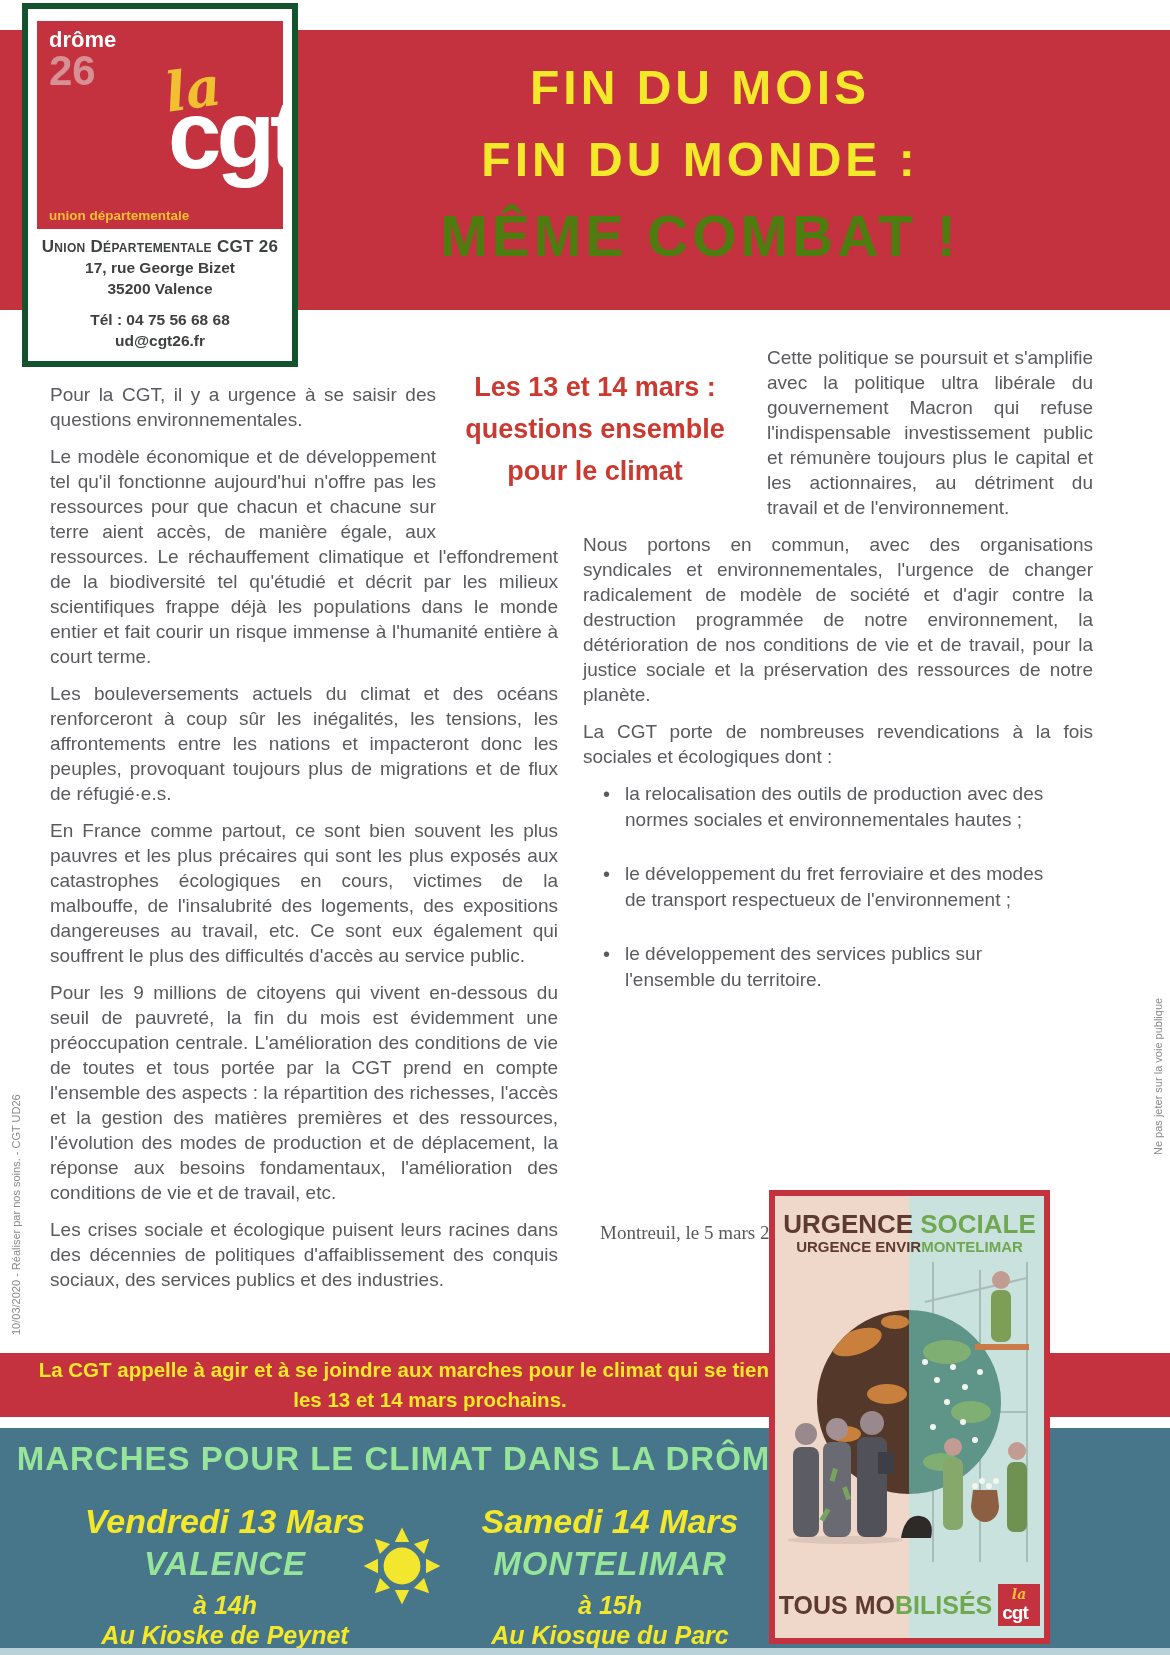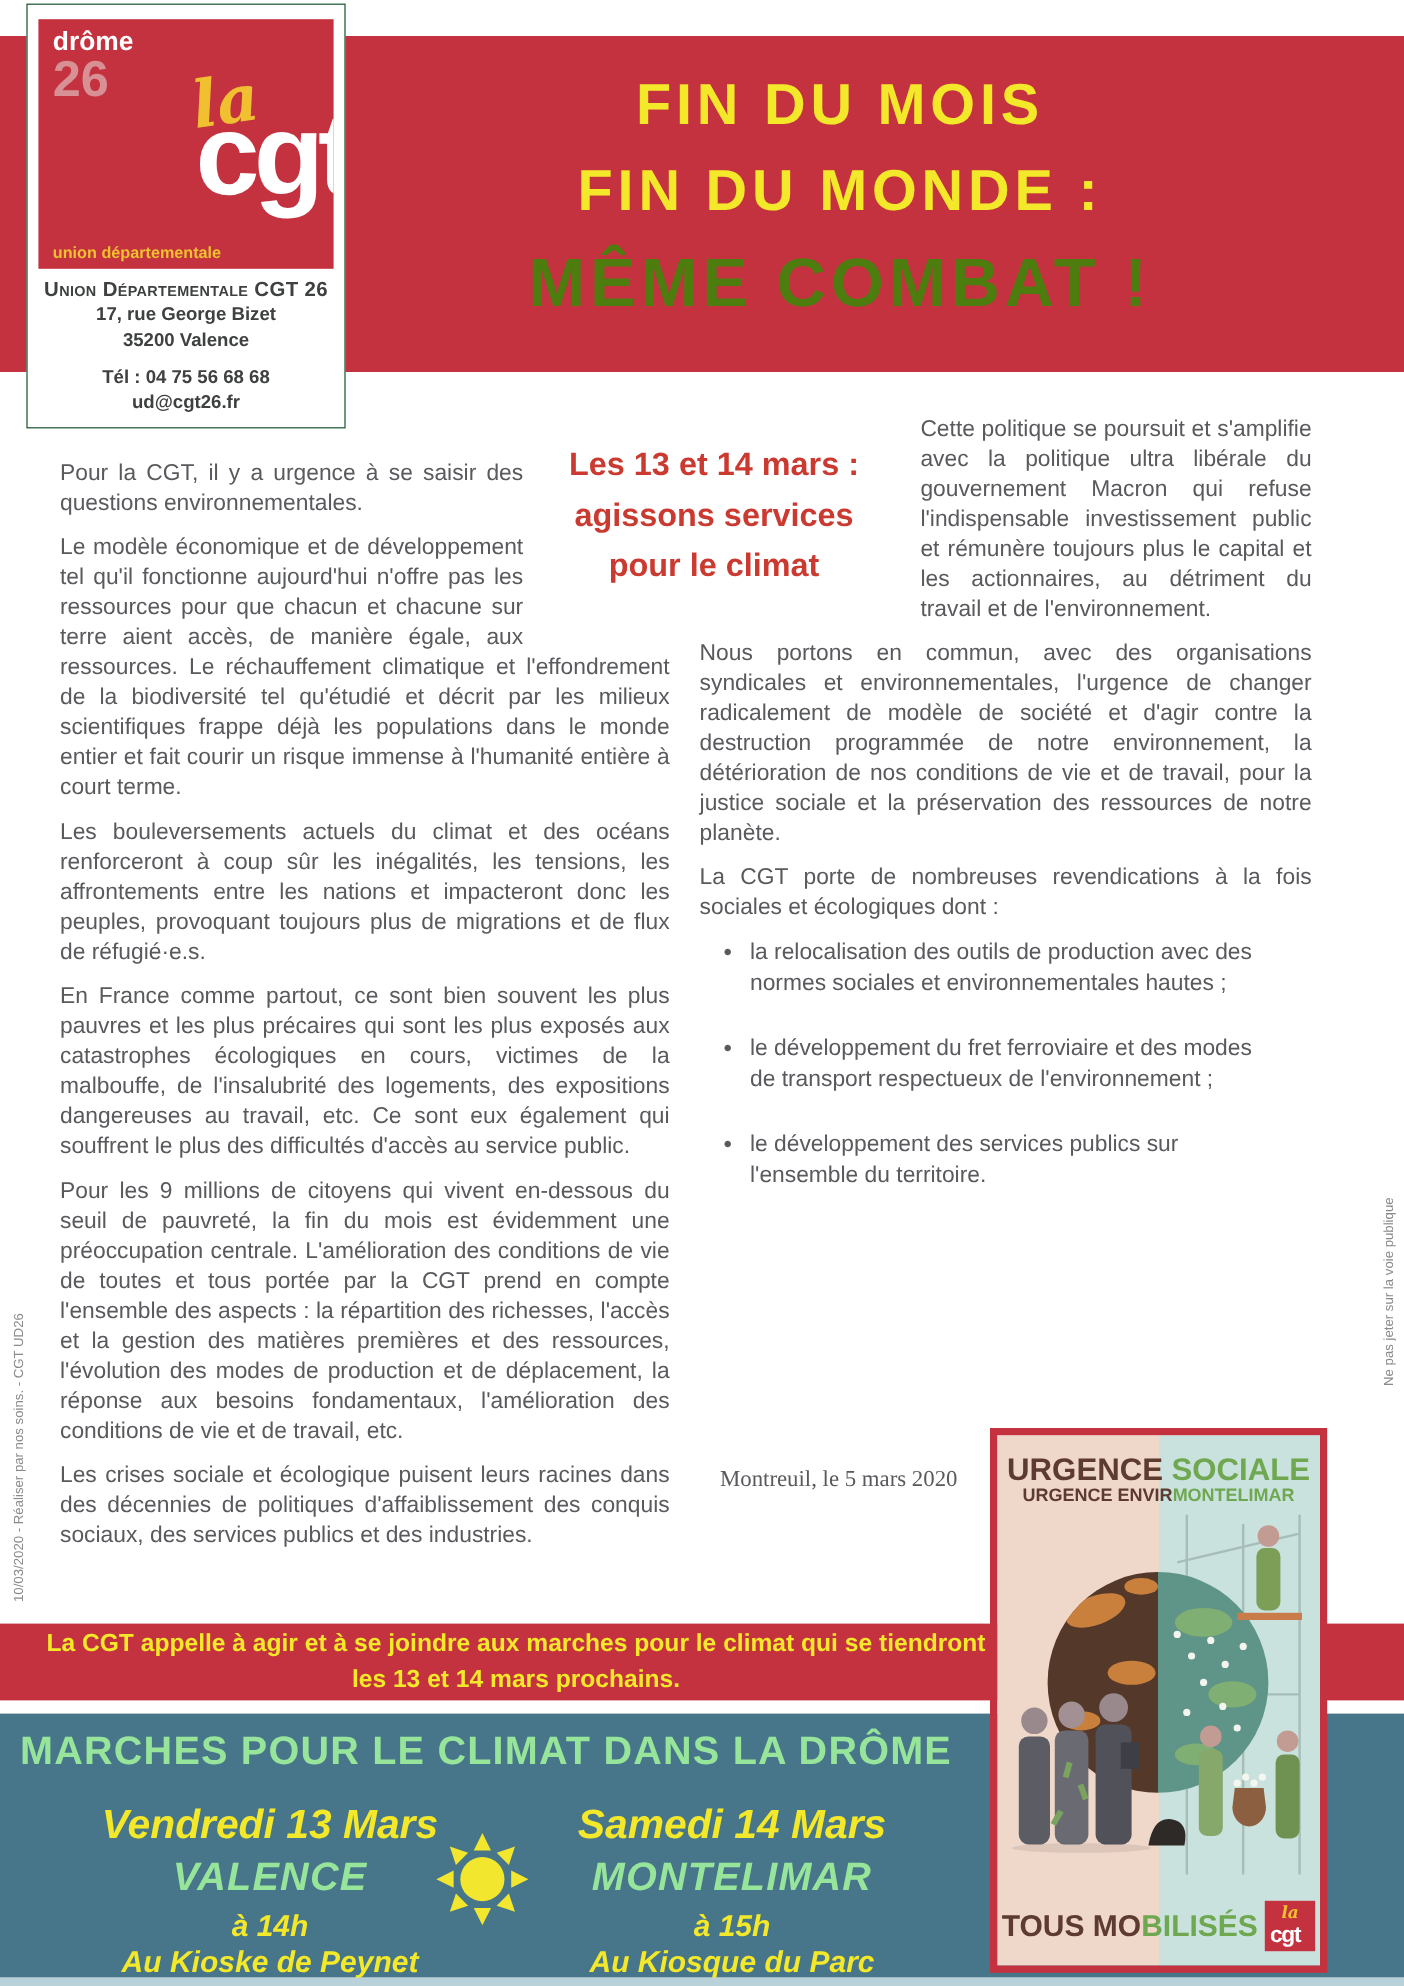--- a/index.html
+++ b/index.html
@@ -7,21 +7,21 @@
         font-family:"Liberation Sans",sans-serif;overflow:hidden;}
 
   
   .top-banner{position:absolute;left:0;top:30px;width:1170px;height:280px;background:#C5323F;z-index:0;}
   .title-block{position:absolute;left:230px;top:52px;width:940px;text-align:center;z-index:1;}
   .title-line{font-weight:bold;color:#F3E829;font-size:48px;letter-spacing:4px;line-height:72px;}
   .title-line.green{color:#4d7c0f;font-size:57px;line-height:80px;letter-spacing:4px;}
 
   
   .logo-card{position:absolute;left:22px;top:3px;width:264px;height:352px;background:#fff;
-             border:1px solid #14532d;z-index:2;}
+             border:6px solid #14532d;z-index:2;}
   .logo-square{position:absolute;left:9px;top:12px;width:246px;height:208px;background:#C5323F;overflow:hidden;}
   .logo-region{position:absolute;left:12px;top:6px;color:#fff;font-weight:bold;font-size:22px;}
   .logo-number{position:absolute;left:12px;top:26px;color:#D79093;font-weight:bold;font-size:42px;}
   .logo-la{position:absolute;right:62px;top:36px;color:#F0C030;font-size:54px;font-weight:bold;
            font-style:italic;font-family:"DejaVu Serif",serif;transform:rotate(-8deg);}
   .logo-cgt{position:absolute;right:-14px;top:66px;color:#ffffff;font-size:96px;font-weight:800;
             letter-spacing:-5px;line-height:1;}
   .logo-union{position:absolute;left:12px;bottom:6px;color:#F0C030;font-weight:bold;font-size:13.5px;}
   .logo-address{position:absolute;left:0;top:228px;width:100%;text-align:center;color:#3F4041;}
   .org-name{font-weight:bold;font-size:17px;font-variant:small-caps;letter-spacing:0.3px;}
@@ -66,21 +66,21 @@
   .event-col{position:absolute;top:74px;text-align:center;font-style:italic;}
   .event-col.left{left:15px;width:420px;}
   .event-col.right{left:430px;width:360px;}
   .event-day{color:#F3E829;font-weight:bold;font-size:34px;line-height:38px;}
   .event-city{color:#97E59A;font-weight:bold;font-size:33px;line-height:36px;margin-top:6px;letter-spacing:1px;}
   .event-time{color:#F3E829;font-weight:bold;font-size:25px;line-height:26px;margin-top:10px;}
   .event-venue{color:#F3E829;font-weight:bold;font-size:25px;line-height:26px;margin-top:4px;}
   .sun{position:absolute;left:362px;top:98px;width:80px;height:80px;}
 
   
-  .poster{position:absolute;left:825px;top:1190px;width:281px;height:454px;box-sizing:border-box;
+  .poster{position:absolute;left:769px;top:1190px;width:281px;height:454px;box-sizing:border-box;
           border:6px solid #C5323F;z-index:3;
           background:linear-gradient(90deg,#EFD7C9 50%,#C9E2DE 50%);}
   .poster-title{margin-top:14px;text-align:center;font-weight:bold;font-size:26px;line-height:28px;white-space:nowrap;}
   .poster-subtitle{text-align:center;font-weight:bold;font-size:15px;line-height:18px;white-space:nowrap;}
   .maroon{color:#5E3B30;} .pgreen{color:#6FA850;}
   .poster-title .maroon{margin-right:7px;}
   .poster-art{position:absolute;left:0;top:66px;width:269px;height:310px;}
   .poster-footer{position:absolute;left:0;bottom:12px;width:100%;display:flex;align-items:center;
                  justify-content:center;gap:6px;}
   .poster-footer .txt{font-weight:bold;font-size:25px;white-space:pre;}
@@ -114,21 +114,21 @@
       <div class="org-name">Union Départementale CGT 26</div>
       <div class="addr-line">17, rue George Bizet</div>
       <div class="addr-line">35200 Valence</div>
       <div class="addr-line addr-gap">Tél : 04 75 56 68 68</div>
       <div class="addr-line">ud@cgt26.fr</div>
     </div>
   </div>
 
   <div class="callout">
     <div>Les 13 et 14 mars :</div>
-    <div>agissons services</div>
+    <div>questions ensemble</div>
     <div>pour le climat</div>
   </div>
 
   <div class="col col-left">
     <div class="wrap-spacer-r"></div>
     <p>Pour la CGT, il y a urgence à se saisir des questions environnementales.</p>
     <p>Le modèle économique et de développement tel qu'il fonctionne aujourd'hui n'offre pas les ressources pour que chacun et chacune sur terre aient accès, de manière égale, aux ressources. Le réchauffement climatique et l'effondrement de la biodiversité tel qu'étudié et décrit par les milieux scientifiques frappe déjà les populations dans le monde entier et fait courir un risque immense à l'humanité entière à court terme.</p>
     <p>Les bouleversements actuels du climat et des océans renforceront à coup sûr les inégalités, les tensions, les affrontements entre les nations et impacteront donc les peuples, provoquant toujours plus de migrations et de flux de réfugié·e.s.</p>
     <p>En France comme partout, ce sont bien souvent les plus pauvres et les plus précaires qui sont les plus exposés aux catastrophes écologiques en cours, victimes de la malbouffe, de l'insalubrité des logements, des expositions dangereuses au travail, etc. Ce sont eux également qui souffrent le plus des difficultés d'accès au service public.</p>
     <p>Pour les 9 millions de citoyens qui vivent en-dessous du seuil de pauvreté, la fin du mois est évidemment une préoccupation centrale. L'amélioration des conditions de vie de toutes et tous portée par la CGT prend en compte l'ensemble des aspects : la répartition des richesses, l'accès et la gestion des matières premières et des ressources, l'évolution des modes de production et de déplacement, la réponse aux besoins fondamentaux, l'amélioration des conditions de vie et de travail, etc.</p>

